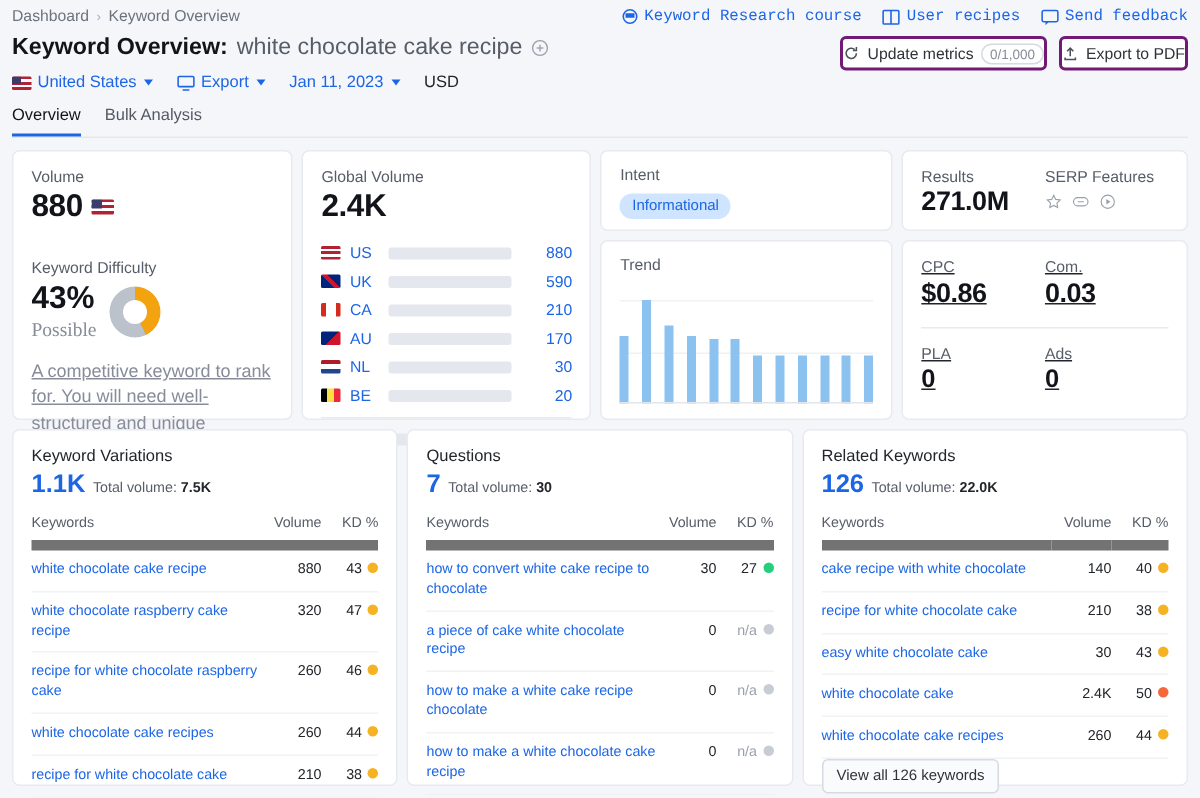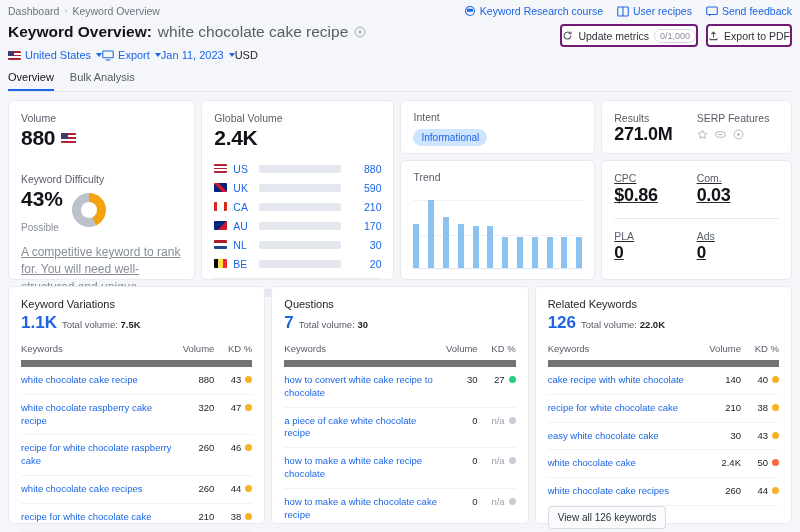--- a/index.html
+++ b/index.html
@@ -12,40 +12,40 @@
   }
   .page { width: 800px; height: 532px; position: relative; padding: 0 8px; }
 
   
   .topbar { display: flex; justify-content: space-between; align-items: flex-start; padding-top: 5px; }
   .breadcrumb { font-size: 10.5px; color: #6c737e; display: flex; align-items: center; gap: 5px; }
   .breadcrumb .crumb-link { color: #6c737e; }
   .breadcrumb .sep { color: #a9afba; font-size: 9px; }
 
   .toplinks { display: flex; align-items: center; gap: 14px; font-size: 10.5px; }
-  .toplink { display: flex; align-items: center; gap: 4px; color: #1c66e5; white-space: nowrap; }
+  .toplink { display: flex; align-items: center; gap: 4px; color: #1c66e5; white-space: nowrap; font-family: Liberation Mono, monospace; }
   .toplink svg { display: block; }
 
   .title-row { display: flex; align-items: center; gap: 6px; margin-top: 6px; }
   .title-strong { font-size: 15.5px; font-weight: bold; color: #12141a; }
   .title-kw { font-size: 15.5px; color: #575d68; }
   .title-plus { width: 12px; height: 12px; }
 
   .actions { display: flex; gap: 8px; margin-top: 7px; }
   .btn {
     display: flex; align-items: center; gap: 5px;
     border: 2px solid #701a75; background: #fff; border-radius: 4px;
     height: 23px; padding: 0 0; font-size: 10.5px; color: #2e3339; white-space: nowrap;
   }
   .btn .pill {
     border: 1px solid #d6dae1; border-radius: 9px; font-size: 9px;
     padding: 0 5px; color: #868d99; line-height: 12px;
   }
 
-  .filters { display: flex; align-items: center; margin-top: 8px; font-size: 11px; }
+  .filters { display: flex; align-items: center; gap: 16px; margin-top: 8px; font-size: 11px; }
   .filter { display: flex; align-items: center; gap: 4px; color: #1c66e5; }
   .filter.plain { color: #22252a; }
   .caret { width: 0; height: 0; border-left: 3.5px solid transparent; border-right: 3.5px solid transparent; border-top: 4px solid #1c66e5; margin-left: 1px; }
   .flag { width: 13px; height: 9px; border-radius: 1px; display: inline-block; position: relative; overflow: hidden; }
 
   .tabs { display: flex; gap: 16px; margin-top: 10px; border-bottom: 1px solid #e4e7ec; padding-bottom: 0; }
   .tab { font-size: 11px; color: #545a64; padding-bottom: 6px; border-bottom: 2px solid transparent; }
   .tab.active { color: #12141a; border-bottom-color: #1c66e5; }
 
   
@@ -56,21 +56,21 @@
   .col-c { width: 198px; display: flex; flex-direction: column; gap: 6px; background: transparent; border: none; }
   .col-d { width: 194px; display: flex; flex-direction: column; gap: 6px; background: transparent; border: none; }
 
   .lbl { font-size: 10.5px; color: #575d68; }
   .big { font-size: 21px; font-weight: bold; color: #12141a; letter-spacing: -0.3px; }
   .vol-row { display: flex; align-items: center; gap: 6px; margin-top: 2px; }
   .hr { height: 1px; background: #e7eaef; margin: 12px 0 11px; }
 
   .kd-row { display: flex; align-items: center; gap: 9px; margin-top: 2px; }
   .kd-left .kd-num { font-size: 21px; font-weight: bold; color: #12141a; }
-  .kd-left .kd-sub { font-size: 10px; color: #868d99; margin-top: 11px; }
+  .kd-left .kd-sub { font-size: 13px; color: #868d99; margin-top: 1px; font-family: Liberation Serif, serif; }
   .donut { width: 34px; height: 34px; border-radius: 50%;
     background: conic-gradient(#f2a30f 0deg 155deg, #bcc2cb 155deg 360deg);
     position: relative; }
   .donut::after { content:""; position:absolute; inset: 9px; background:#fff; border-radius:50%; }
   .kd-desc { font-size: 12px; color: #868d99; line-height: 1.45; margin-top: 11px; text-decoration: underline; }
 
   
   .gv-list { margin-top: 9px; }
   .gv-row { display: flex; align-items: center; gap: 6px; height: 19px; }
   .gv-code { font-size: 10.5px; color: #1c66e5; width: 20px; }

